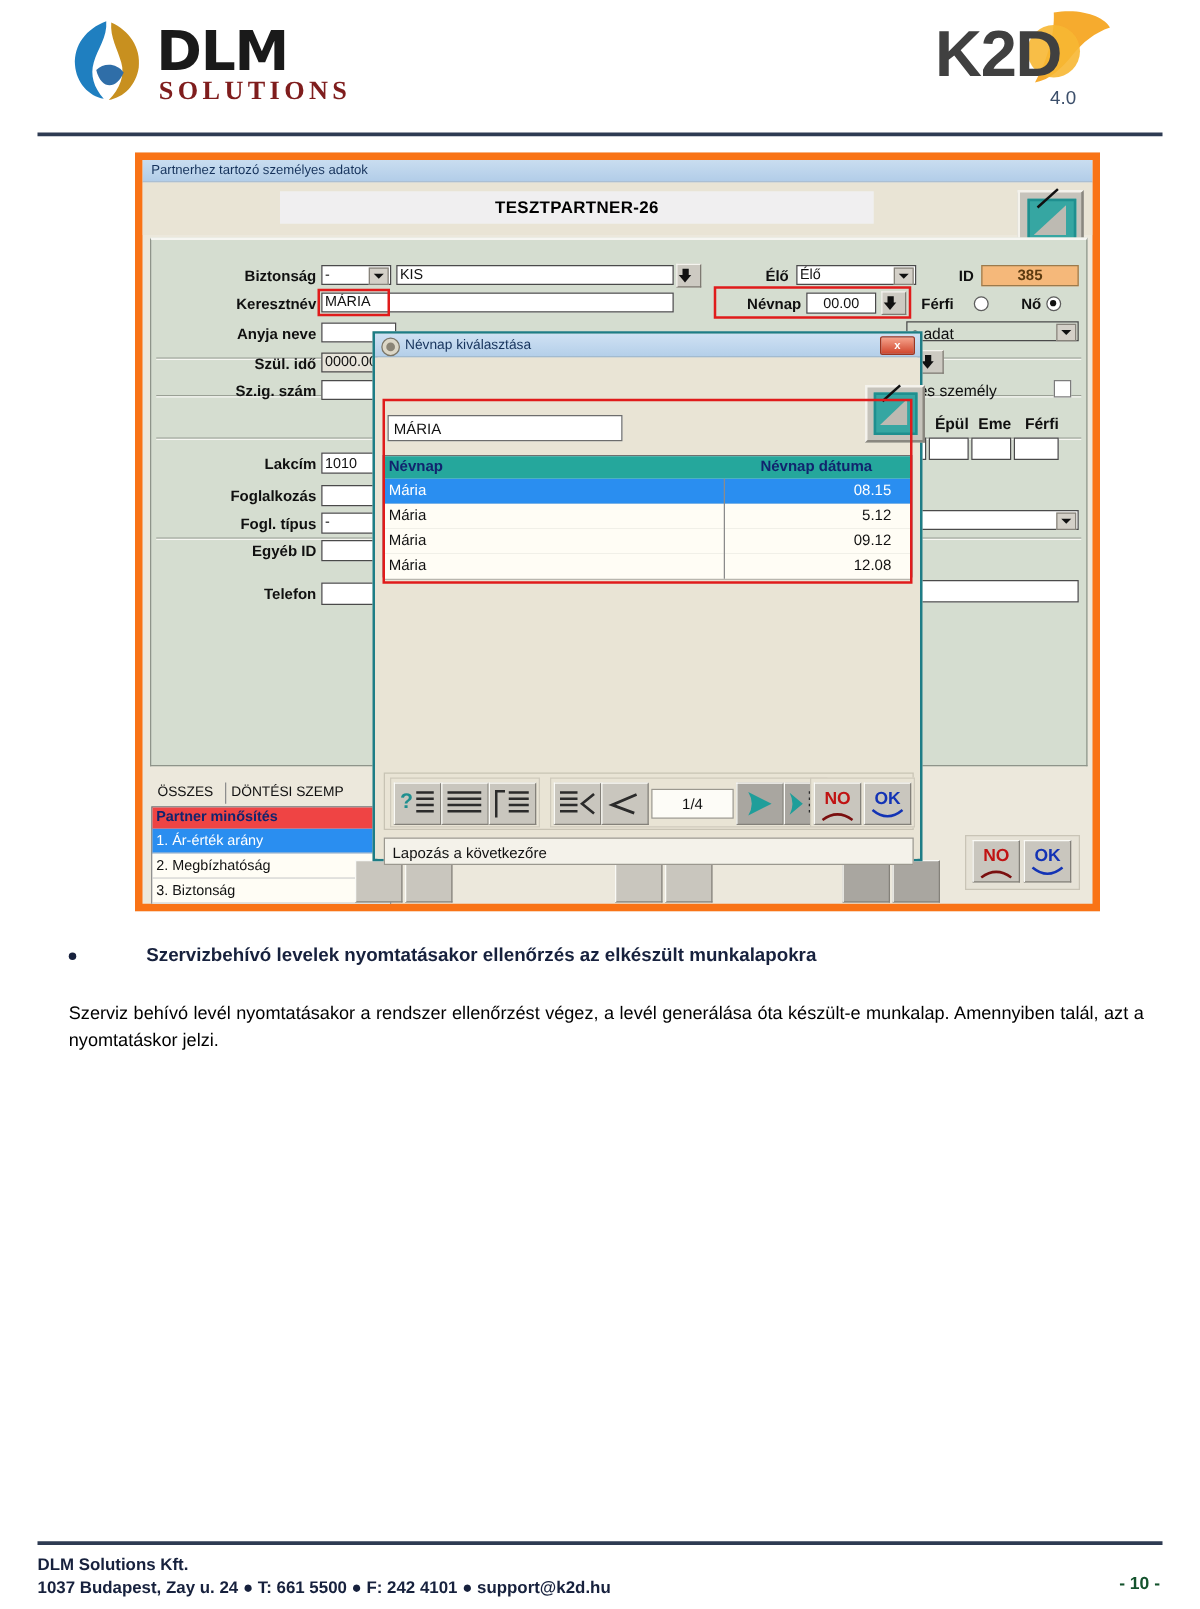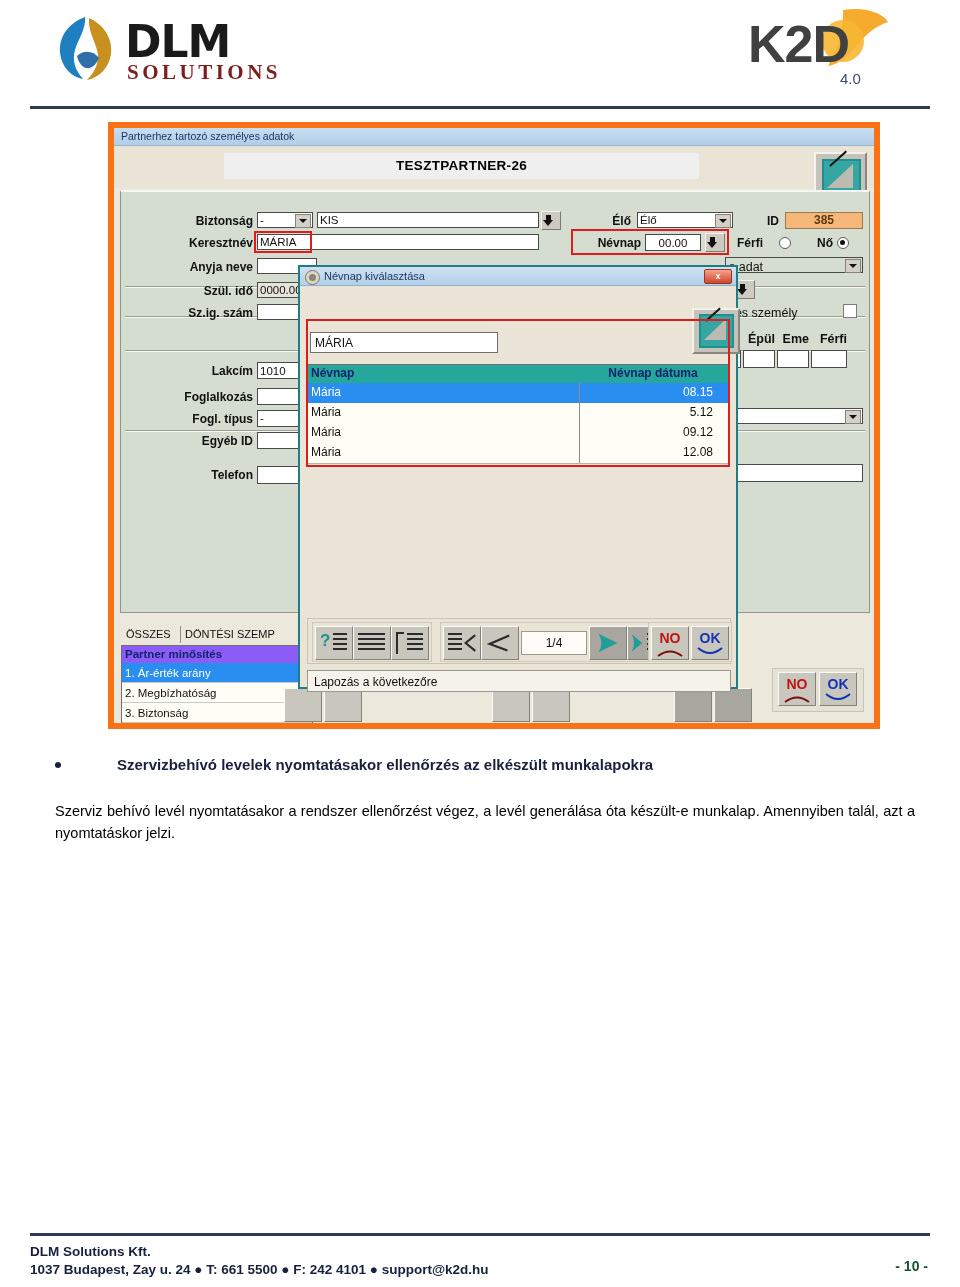--- a/index.html
+++ b/index.html
@@ -84,21 +84,21 @@
          border-radius:50%;background:#111;}
   .chk{position:absolute;width:12px;height:12px;background:#fff;border:1px solid #7c7c7c;}
 
   
   .tabs{position:absolute;left:8px;top:498px;width:186px;height:17px;}
   .tab{position:absolute;top:0;height:17px;font-size:11px;color:#111;line-height:17px;
        padding:0 4px;border-left:1px solid #8d8d8d;}
   .tab.first{border-left:none;left:0;}
   .listbox{position:absolute;left:7px;top:517px;width:190px;height:112px;
            background:#fff;border:1px solid #6f6f6f;}
-  .lhead{position:absolute;left:0;top:0;width:190px;height:17px;background:#8b5cf6;
+  .lhead{position:absolute;left:0;top:0;width:190px;height:17px;background:#ef4444;
          font-size:11.5px;font-weight:bold;color:#11246e;line-height:17px;padding-left:3px;
          box-sizing:border-box;}
   .lrow{position:absolute;left:0;width:190px;height:20px;font-size:11.5px;color:#111;
         line-height:20px;padding-left:3px;box-sizing:border-box;border-bottom:1px solid #c9c9c9;
         background:#fffdf5;}
   .lrow.sel{background:#2a8ef0;color:#fff;}
 
   
   .dlg{position:absolute;left:184px;top:137px;width:440px;height:424px;
        background:#e9e4d5;border:2px solid #1e7d86;box-sizing:border-box;}

